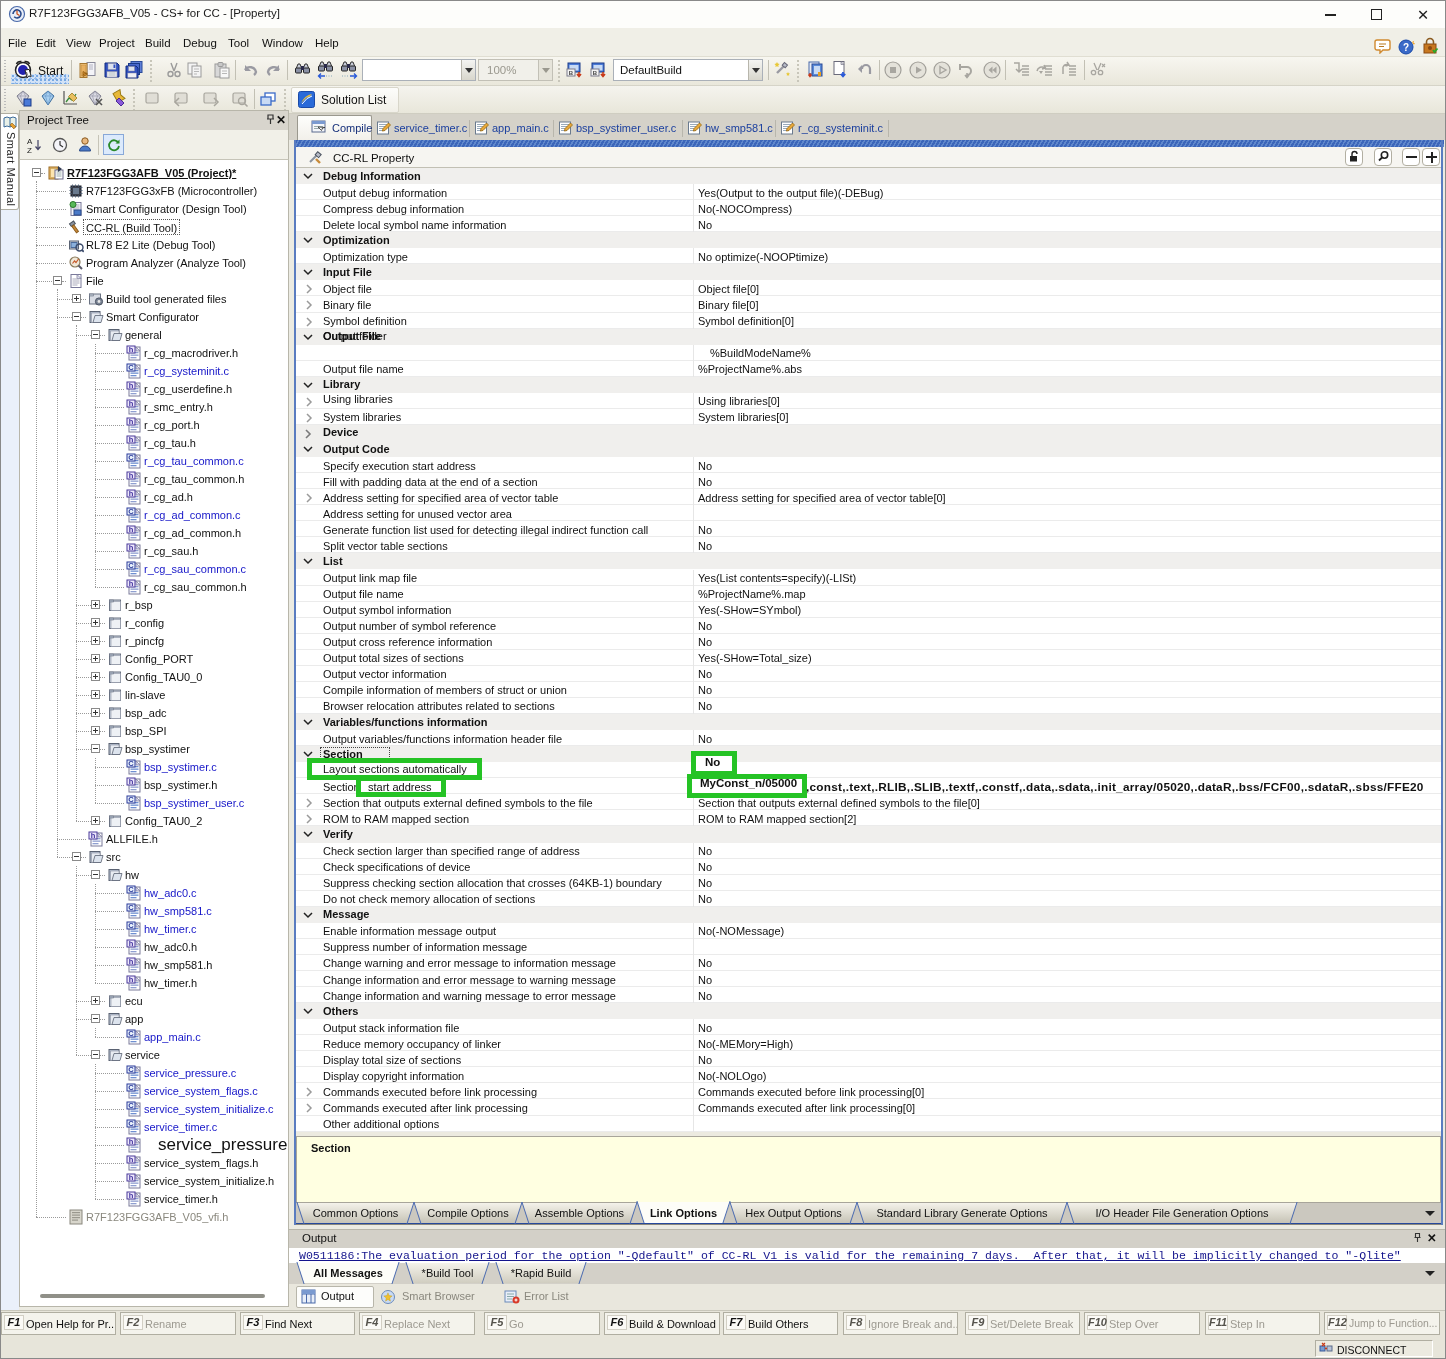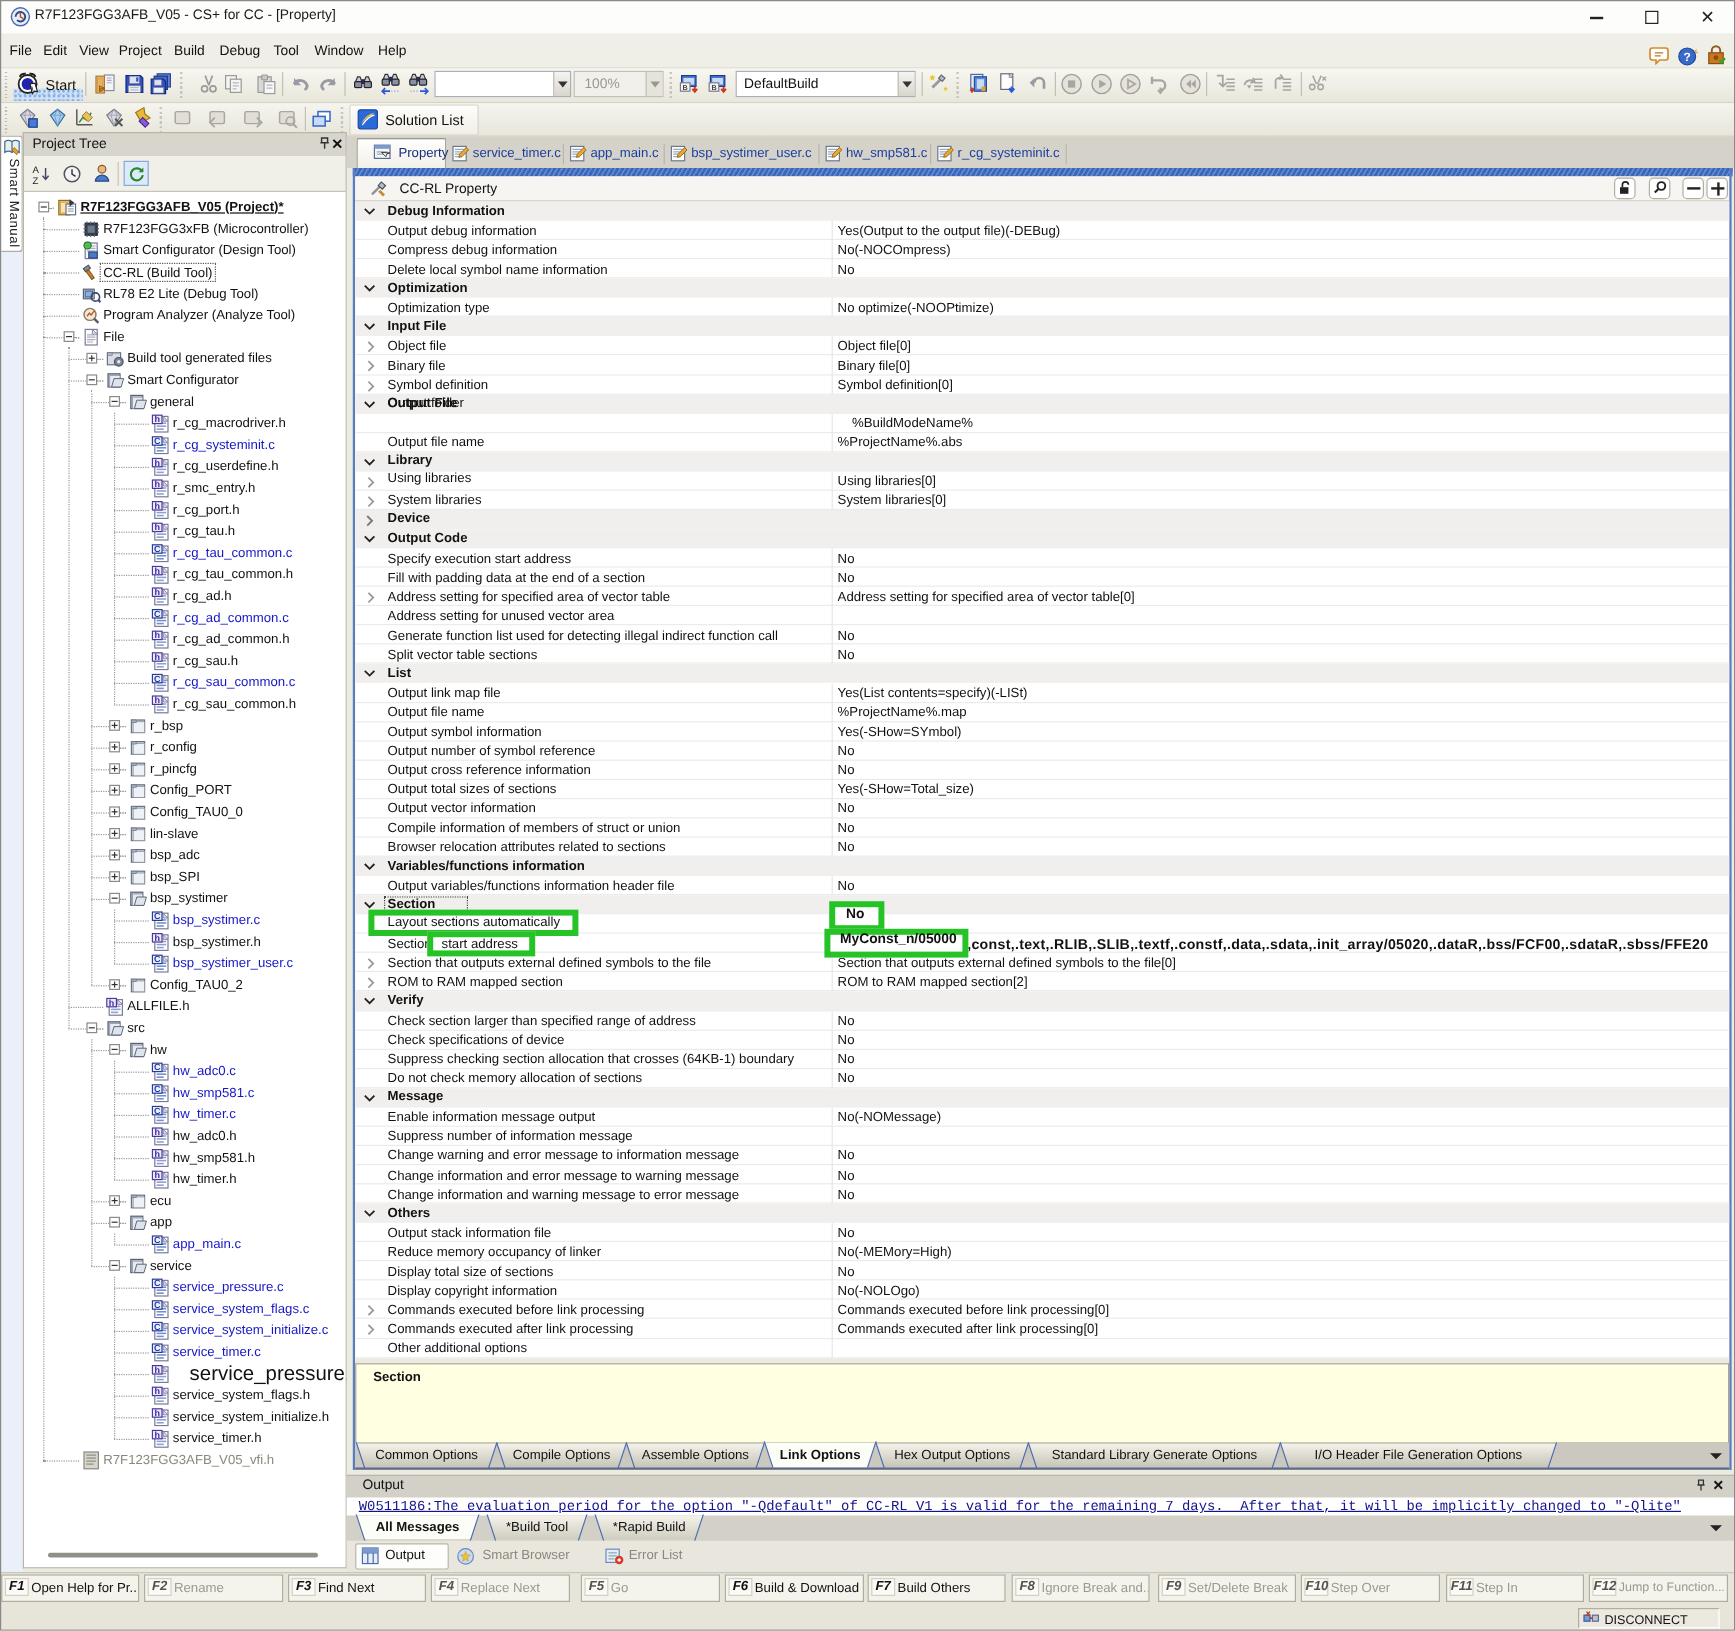--- a/index.html
+++ b/index.html
@@ -1169,21 +1169,21 @@
 <div style="position:absolute;left:289px;top:114px;width:1157px;height:26px;background:#d5d2c9;"></div>
 <div style="position:absolute;left:297px;top:115px;width:75px;height:25px;background:linear-gradient(#fefefc,#f2f0ea);border:1px solid #9a988e;border-bottom:none;border-top-left-radius:2px;border-top-right-radius:2px;"></div>
 <div style="position:absolute;left:311px;top:119px;width:16px;height:15px;">
     <svg width="16" height="15" viewBox="0 0 16 15" style="">
       <rect x="1" y="2" width="13" height="11" fill="#f4f6fa" stroke="#5a6a8e"></rect>
       <rect x="1" y="2" width="13" height="3" fill="#7a9ad0"></rect>
       <path d="M3 7.5 h9 M3 9.5 h9" stroke="#9aa" stroke-width="1"></path>
       <path d="M9 9 l3.5 3.5 1-2.5 2.5-.5 z" fill="#fff" stroke="#333" stroke-width=".8" transform="translate(-2 -1)"></path>
     </svg>
   </div>
-<div style="position:absolute;left:332px;top:122px;height:13px;font-size:11px;color:#16307a;white-space:nowrap;">Property</div>
+<div style="position:absolute;left:332px;top:122px;height:13px;font-size:11px;color:#16307a;white-space:nowrap;">Compile</div>
 <div style="position:absolute;left:469px;top:120px;width:1px;height:17px;background:#b8b6ac;width:1px;"></div>
 <div style="position:absolute;left:376px;top:120px;width:15px;height:15px;">
     <svg width="15" height="15" viewBox="0 0 15 15" style="">
       <rect x="1.5" y="2" width="11" height="12" fill="#fff" stroke="#6a7a8e"></rect>
       <path d="M3 4.5 h8 M3 6.5 h8 M3 8.5 h8 M3 10.5 h6" stroke="#9ab" stroke-width="1"></path>
       <path d="M12.5 3 l2 2 -5.5 5.5 -2.6.6.6-2.6 z" fill="#e8a83a" stroke="#9a6a10" stroke-width=".8"></path>
     </svg>
   </div>
 <div style="position:absolute;left:394px;top:122px;height:13px;font-size:11px;color:#1b3f9e;white-space:nowrap;">service_timer.c</div>
 <div style="position:absolute;left:553px;top:120px;width:1px;height:17px;background:#b8b6ac;width:1px;"></div>

